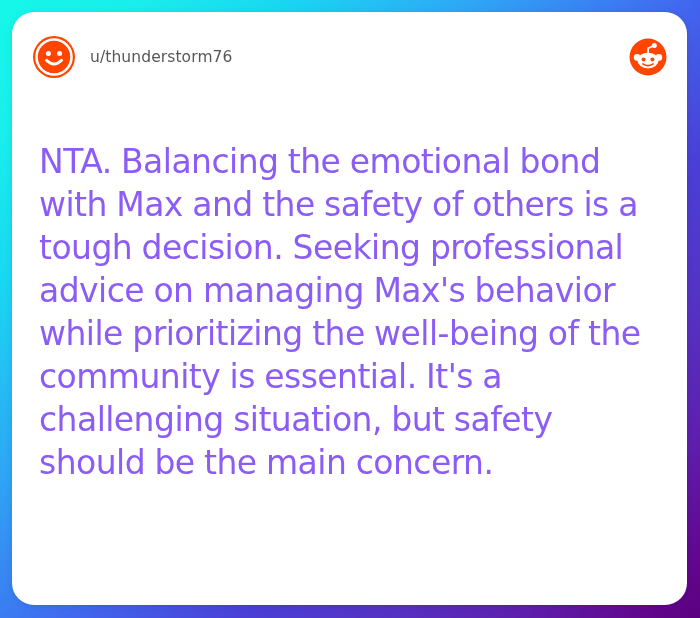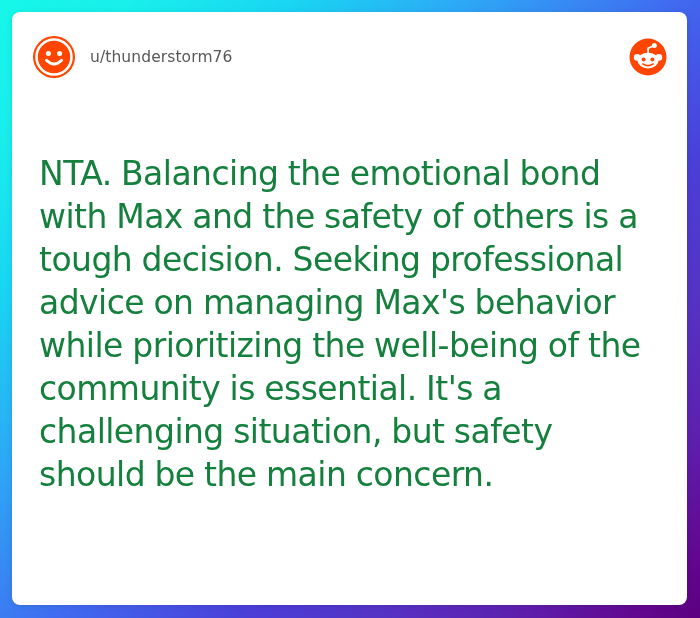--- a/index.html
+++ b/index.html
@@ -35,21 +35,21 @@
     align-items: stretch;
     justify-content: stretch;
     padding: 12px 13px 13px 12px;
   }
 
   
   #comment-card {
     position: relative;
     flex: 1 1 auto;
     background: #ffffff;
-    border-radius: 8px;
+    border-radius: 22px;
     box-shadow: 0 1px 6px rgba(0,0,0,0.10);
     padding: 0;
     overflow: hidden;
   }
 
   
   .card-header {
     position: absolute;
     top: 20px;
     left: 20px;
@@ -88,24 +88,23 @@
   
   .comment-body {
     position: absolute;
     top: 128px;
     left: 27px;
     right: 22px;
     font-family: "DejaVu Sans", "Liberation Sans", sans-serif;
     font-size: 33px;
     line-height: 43px;
     letter-spacing: -0.55px;
-    color: #15803d;
+    color: #8b5cf6;
     font-weight: 400;
     word-spacing: -0.5px;
-    margin-top: 12px;
   }
 </style>
 </head>
 <body>
 
 <div id="gradient-backdrop">
 
   <div id="comment-card">
 
     <div class="card-header">

